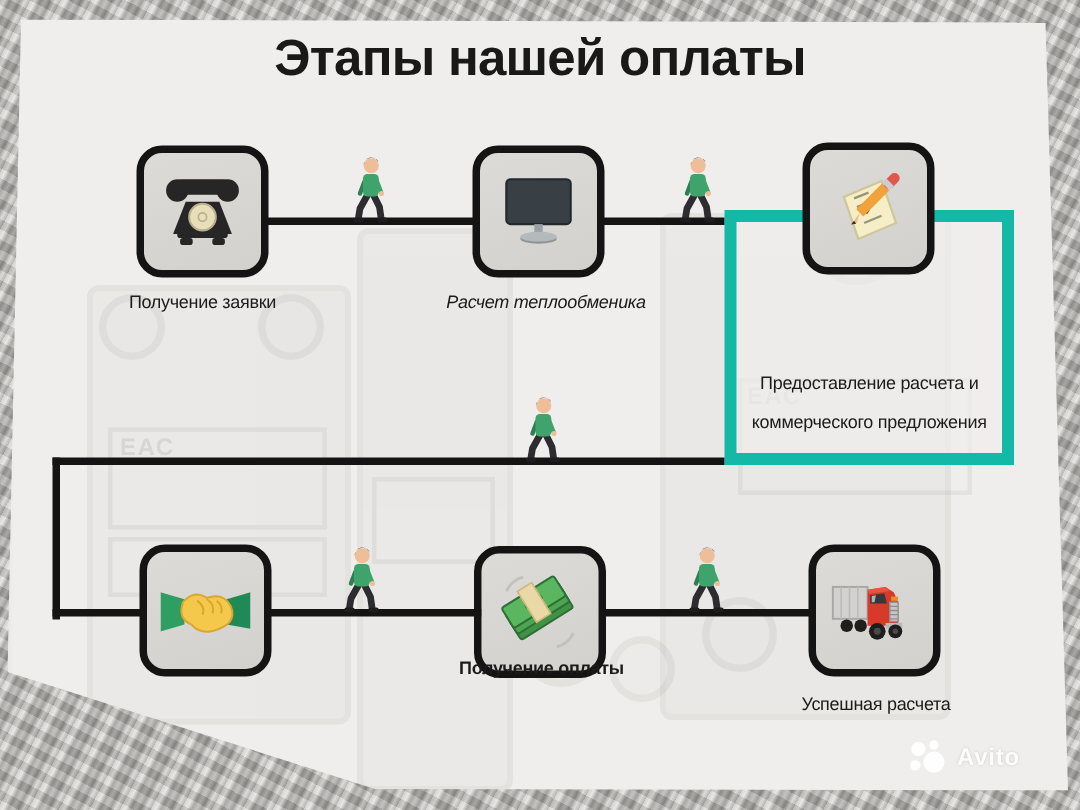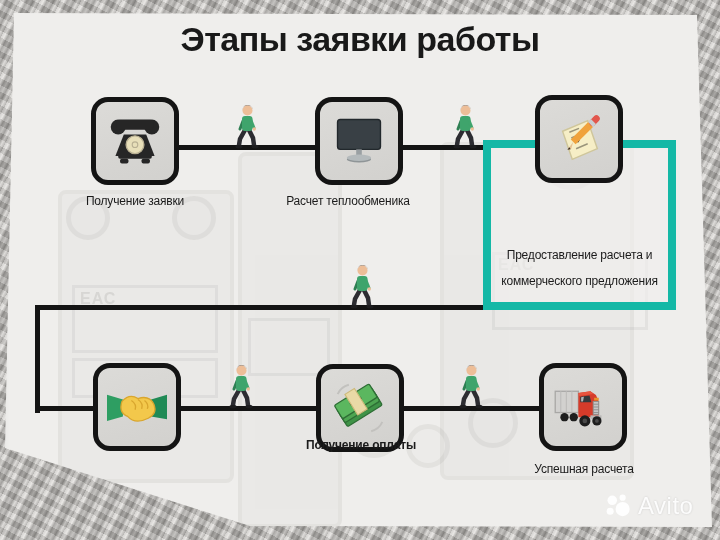--- a/index.html
+++ b/index.html
@@ -48,21 +48,21 @@
   .stage-label{position:absolute;z-index:6;}
   .walker{position:absolute;width:28px;height:46px;z-index:6;}
   #title{
     position:absolute;left:0;top:20px;width:720px;text-align:center;
     font-size:34px;font-weight:bold;color:#191919;letter-spacing:-0.5px;z-index:6;
   }
   #watermark{
     position:absolute;left:604px;top:492px;display:flex;align-items:center;gap:4px;
     color:rgba(255,255,255,.93);z-index:8;text-shadow:0 0 2px rgba(90,90,90,.25);
   }
-  #watermark .wm-text{font-size:24px;font-weight:normal;letter-spacing:0.5px;}
+  #watermark .wm-text{font-size:16px;font-weight:bold;letter-spacing:0.5px;}
   svg{display:block;}
 </style>
 </head>
 <body>
 
 <div id="frame-texture-overlay"></div>
 
 <div id="panel">
 
   <div class="ph ph-slab" style="left:58px;top:190px;width:168px;height:285px;"></div>
@@ -74,21 +74,21 @@
   <div class="ph ph-box" style="left:248px;top:318px;width:76px;height:52px;"></div>
   <div class="ph ph-slab" style="left:440px;top:142px;width:186px;height:330px;"></div>
   <div class="ph ph-box" style="left:492px;top:252px;width:150px;height:72px;"></div>
   <div class="ph ph-ring" style="left:540px;top:128px;width:52px;height:52px;"></div>
   <div class="ph ph-ring" style="left:346px;top:402px;width:46px;height:46px;"></div>
   <div class="ph ph-ring" style="left:406px;top:424px;width:34px;height:34px;"></div>
   <div class="ph ph-ring" style="left:468px;top:398px;width:40px;height:40px;"></div>
   <div class="ph-text" style="position:absolute;left:80px;top:290px;">ЕАС</div>
   <div class="ph-text" style="position:absolute;left:498px;top:256px;">ЕАС</div>
 
-  <div id="title">Этапы заявки работы</div>
+  <div id="title">Этапы нашей оплаты</div>
 
   <div class="line" style="left:175px;top:145px;width:145px;height:5px;"></div>
   <div class="line" style="left:400px;top:145px;width:88px;height:5px;"></div>
   <div class="line" style="left:35px;top:305px;width:455px;height:5px;"></div>
   <div class="line" style="left:35px;top:305px;width:5px;height:108px;"></div>
   <div class="line" style="left:35px;top:406px;width:63px;height:5px;"></div>
   <div class="line" style="left:176px;top:406px;width:145px;height:5px;"></div>
   <div class="line" style="left:400px;top:406px;width:144px;height:5px;"></div>
 
   <div id="stage3-panel">
@@ -169,21 +169,21 @@
       <rect x="44" y="17" width="5" height="3" fill="#e8912b"></rect>
       <rect x="40" y="36" width="12" height="4" fill="#b9b8b6"></rect>
       <circle cx="34" cy="42" r="6" fill="#1e1e1e"></circle>
         <circle cx="34" cy="42" r="2.5" fill="#4a4a4a"></circle>
       <circle cx="47" cy="42" r="5" fill="#1e1e1e"></circle>
         <circle cx="47" cy="42" r="2" fill="#4a4a4a"></circle>
     </svg>
   </div>
 
   <div class="lbl stage-label" style="left:35px;top:188px;width:200px;">Получение заявки</div>
-  <div class="lbl stage-label" style="left:268px;top:188px;width:160px;">Расчет теплообменика</div>
+  <div class="lbl stage-label" style="left:284px;top:188px;width:160px;font-style:italic;">Расчет теплообменика</div>
   <div class="lbl stage-label" style="left:261px;top:432px;width:200px;font-weight:bold;">Получение оплаты</div>
   <div class="lbl stage-label" style="left:484px;top:456px;width:200px;">Успешная расчета</div>
 
   <div class="walker" style="left:233px;top:103px;">
     <svg width="28" height="46" viewBox="0 0 28 46">
       <path d="M10,18 L7,26" stroke="#2e7f53" stroke-width="3" stroke-linecap="round"></path>
       <path d="M12,27 L7,36 L6,42" stroke="#2c2c31" stroke-width="4.5" fill="none" stroke-linecap="round"></path>
       <path d="M16,27 L20,35 L21,42" stroke="#2c2c31" stroke-width="4.5" fill="none" stroke-linecap="round"></path>
       <rect x="2.5" y="42" width="7" height="3.2" rx="1.6" fill="#1d1d1f"></rect>
       <rect x="18.5" y="42" width="7" height="3.2" rx="1.6" fill="#1d1d1f"></rect>

